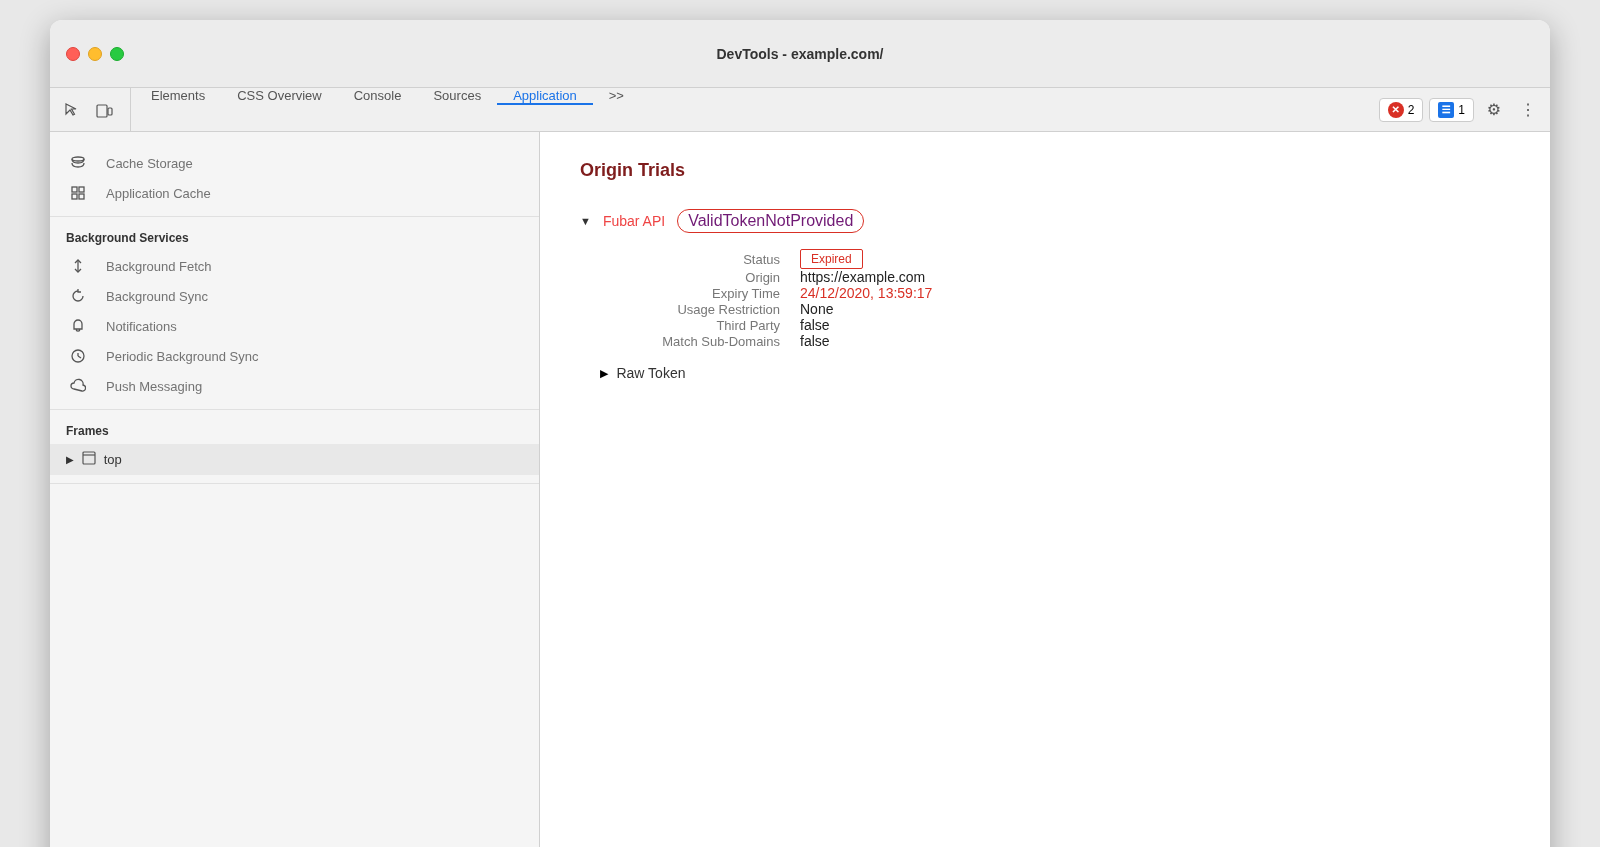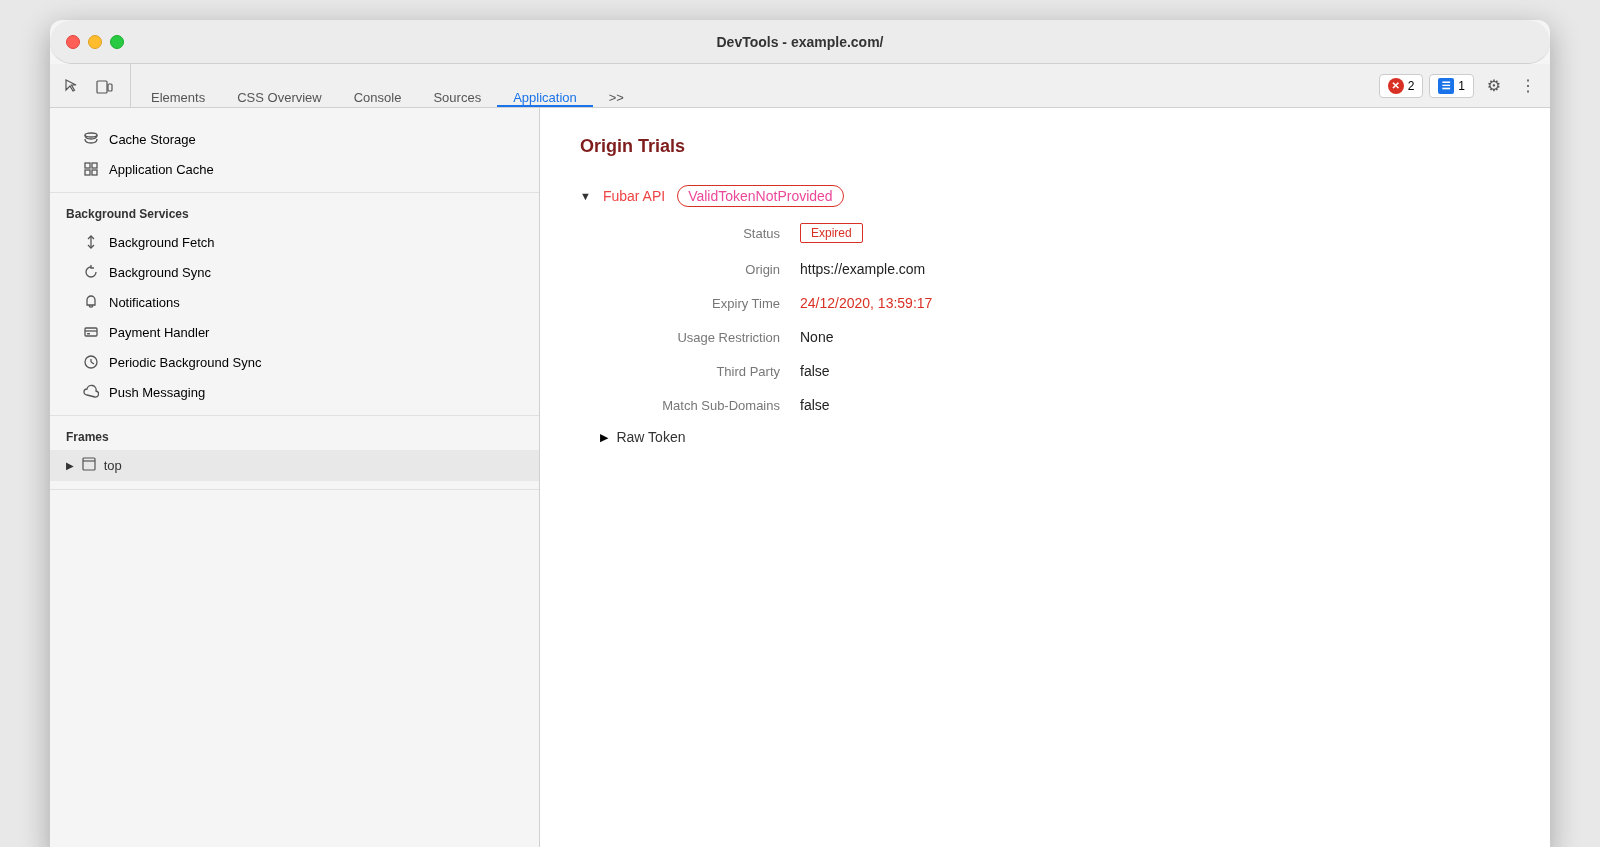--- a/index.html
+++ b/index.html
@@ -15,27 +15,26 @@
     .window {
       width: 1500px;
       background: #f5f5f5;
       border-radius: 12px;
       box-shadow: 0 8px 30px rgba(0,0,0,0.3);
       overflow: hidden;
     }
     
     .titlebar {
       background: #ececec;
-      height: 44px;
+      height: 68px;
       display: flex;
       align-items: center;
       padding: 0 16px;
       border-bottom: 1px solid #d0d0d0;
       position: relative;
-      border-radius: 26px;
     }
     .traffic-lights {
       display: flex;
       gap: 8px;
       align-items: center;
     }
     .traffic-light {
       width: 14px;
       height: 14px;
       border-radius: 50%;
@@ -77,21 +76,21 @@
       justify-content: center;
       border-radius: 4px;
       cursor: pointer;
       color: #555;
       font-size: 16px;
       background: transparent;
       border: none;
     }
     .tabs {
       display: flex;
-      align-items: flex-end;
+      align-items: flex-start;
       flex: 1;
     }
     .tab {
       padding: 0 16px;
       display: flex;
       align-items: center;
       font-size: 13px;
       color: #555;
       cursor: pointer;
       border-bottom: 2px solid transparent;
@@ -153,24 +152,24 @@
     }
     .sidebar-section-title {
       font-size: 12px;
       font-weight: 600;
       color: #333;
       padding: 6px 16px;
     }
     .sidebar-item {
       display: flex;
       align-items: center;
-      gap: 10px;
-      padding: 7px 16px 7px 33px;
+      gap: 20px;
+      padding: 7px 16px 7px 20px;
       font-size: 13px;
-      color: #000000;
+      color: #737373;
       cursor: pointer;
     }
     .sidebar-item-icon {
       width: 16px;
       height: 16px;
       display: flex;
       align-items: center;
       justify-content: center;
       color: #555;
       font-size: 14px;
@@ -216,28 +215,27 @@
     .api-name {
       font-size: 14px;
       color: #ef4444;
       font-weight: 400;
     }
     .badge-tag {
       display: inline-block;
       padding: 2px 10px;
       border: 1.5px solid #d93025;
       border-radius: 12px;
-      font-size: 14px;
-      color: #ec4899;
+      font-size: 16px;
+      color: #701a75;
       font-weight: 500;
     }
     .detail-table {
       display: grid;
       grid-template-columns: 200px 1fr;
-      row-gap: 18px;
       margin-left: 20px;
     }
     .detail-label {
       font-size: 13px;
       color: #777;
       text-align: right;
       padding-right: 20px;
       display: flex;
       align-items: center;
       justify-content: flex-end;
@@ -393,30 +391,20 @@
               <line x1="6.5" y1="11" x2="6.5" y2="13" stroke="#555" stroke-width="1.3"></line>
               <line x1="9.5" y1="11" x2="9.5" y2="13" stroke="#555" stroke-width="1.3"></line>
               <line x1="6.5" y1="13" x2="9.5" y2="13" stroke="#555" stroke-width="1.3"></line>
             </svg>
           </span>
           <span>Notifications</span>
         </div>
         <div class="sidebar-item">
           <span class="sidebar-item-icon">
             <svg width="16" height="16" viewBox="0 0 16 16" fill="none">
-              <rect x="2" y="4" width="12" height="8" rx="1" stroke="#555" stroke-width="1.3" fill="none"></rect>
-              <line x1="2" y1="7" x2="14" y2="7" stroke="#555" stroke-width="1.3"></line>
-              <rect x="4" y="9" width="3" height="1.5" rx="0.5" fill="#555"></rect>
-            </svg>
-          </span>
-          <span>Payment Handler</span>
-        </div>
-        <div class="sidebar-item">
-          <span class="sidebar-item-icon">
-            <svg width="16" height="16" viewBox="0 0 16 16" fill="none">
               <circle cx="8" cy="8" r="6" stroke="#555" stroke-width="1.3" fill="none"></circle>
               <line x1="8" y1="5" x2="8" y2="8" stroke="#555" stroke-width="1.3"></line>
               <line x1="8" y1="8" x2="11" y2="10" stroke="#555" stroke-width="1.3"></line>
             </svg>
           </span>
           <span>Periodic Background Sync</span>
         </div>
         <div class="sidebar-item">
           <span class="sidebar-item-icon">
             <svg width="16" height="16" viewBox="0 0 16 16" fill="none">

